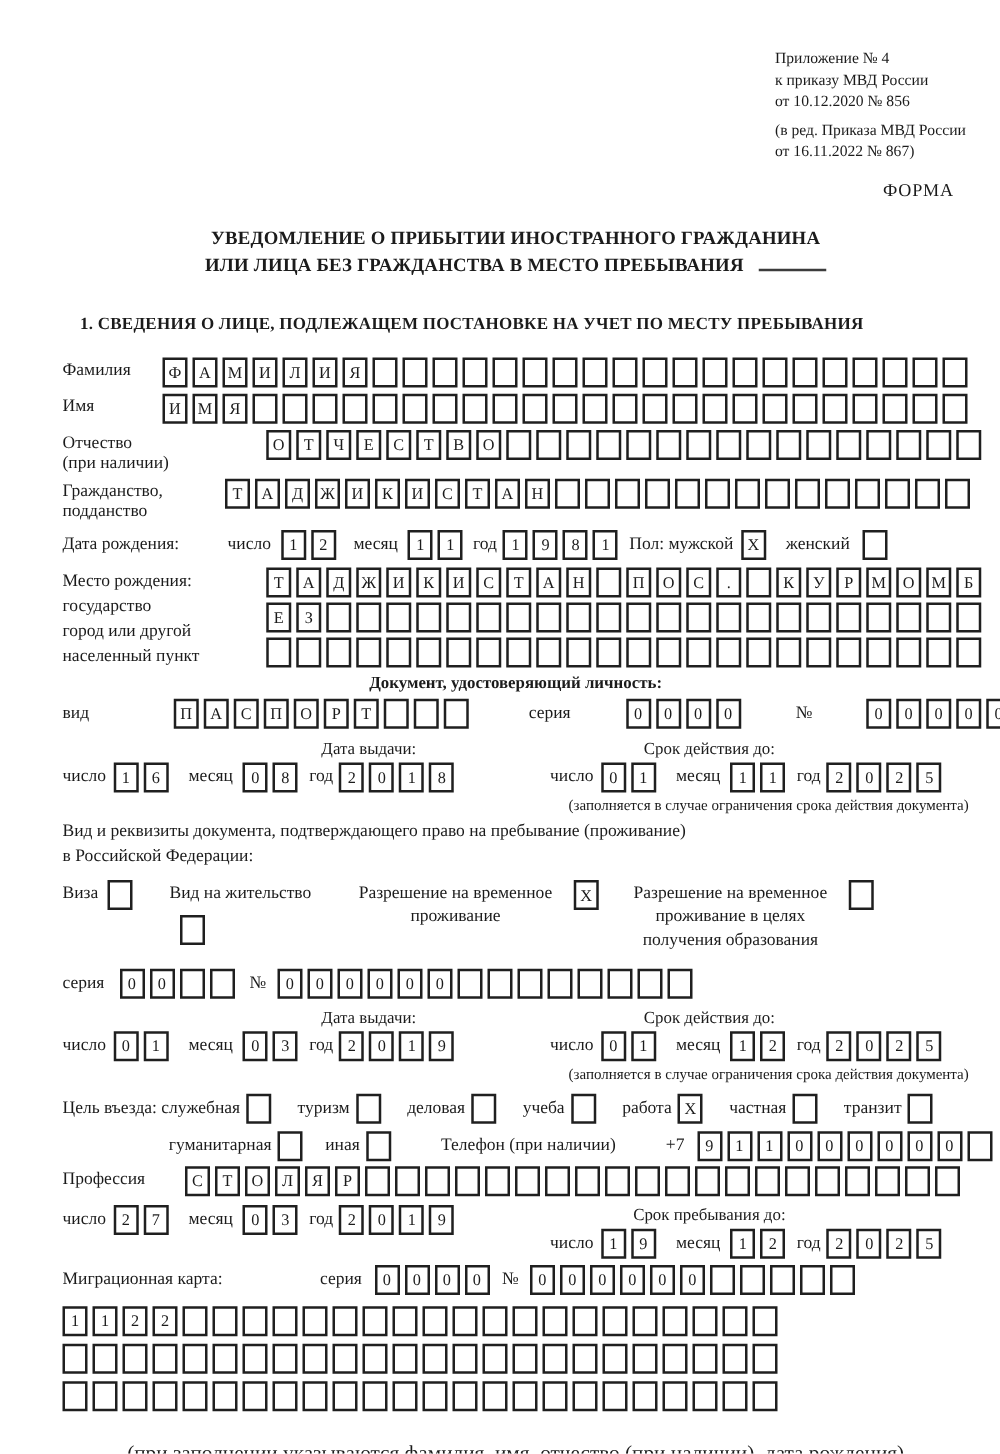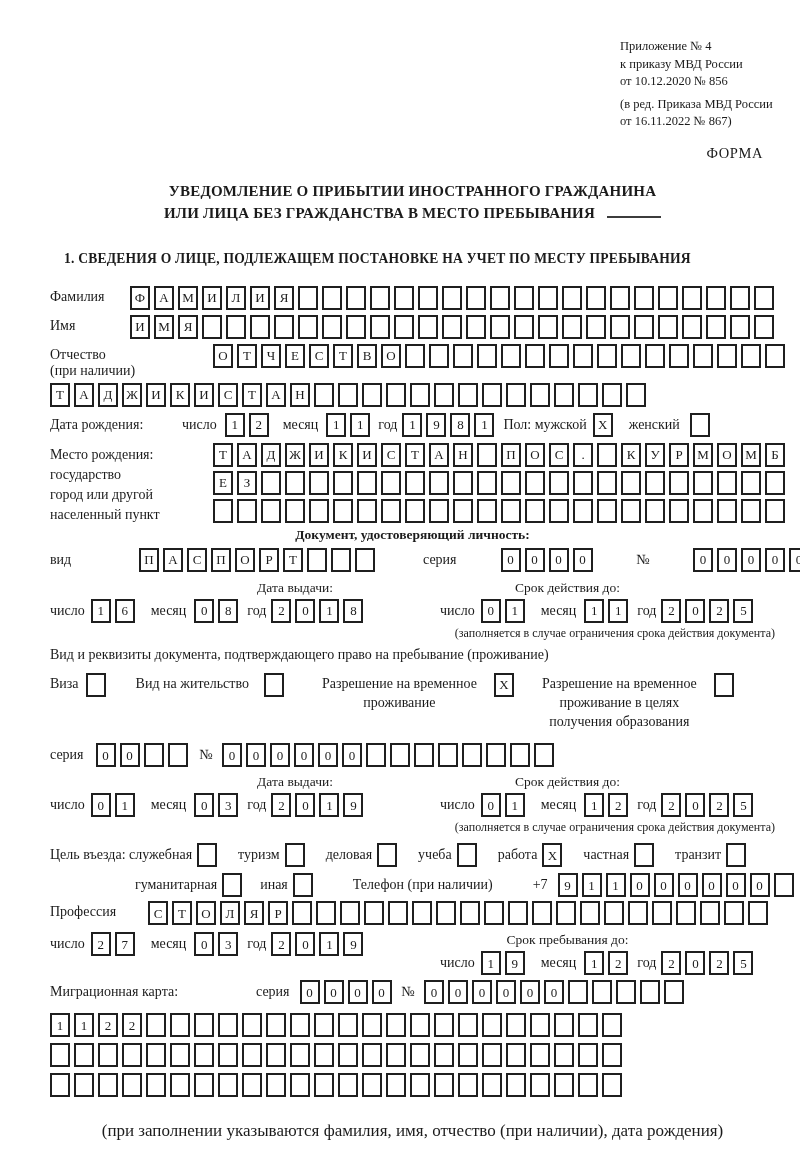--- a/index.html
+++ b/index.html
@@ -164,20 +164,24 @@
         <span class="cell"></span>
         <span class="cell"></span>
         <span class="cell"></span>
         <span class="cell"></span>
         <span class="cell"></span>
         <span class="cell"></span>
       </div>
   </div>
 
   <div class="row" style="margin-bottom:6px;">
+    <div class="lbl" style="width:130px;">
+      <div>Гражданство,</div>
+      <div class="l2">подданство</div>
+    </div>
     <div class="boxes">
         <span class="cell">Т</span>
         <span class="cell">А</span>
         <span class="cell">Д</span>
         <span class="cell">Ж</span>
         <span class="cell">И</span>
         <span class="cell">К</span>
         <span class="cell">И</span>
         <span class="cell">С</span>
         <span class="cell">Т</span>
@@ -400,30 +404,31 @@
             <span class="cell">2</span>
             <span class="cell">5</span>
           </div>
       </div>
       <div class="fineprint">(заполняется в случае ограничения срока действия документа)</div>
     </div>
   </div>
 
   <div class="para">
     <div>Вид и реквизиты документа, подтверждающего право на пребывание (проживание)</div>
+    <div>в Российской Федерации:</div>
   </div>
 
   <div class="cbgroup">
     <div class="cbitem">
       <span class="cbl">Виза</span>
       <div class="boxes">
           <span class="cell"></span>
         </div>
     </div>
-    <div class="cbitem" style="margin-left:30px;">
+    <div class="cbitem" style="margin-left:30px;flex-direction:column;">
       <span class="cbl">Вид на жительство</span>
       <div class="boxes" style="margin-left:8px;">
           <span class="cell"></span>
         </div>
     </div>
     <div class="cbitem" style="margin-left:38px;">
       <div class="cbl center">
         <div>Разрешение на временное</div>
         <div>проживание</div>
       </div>

